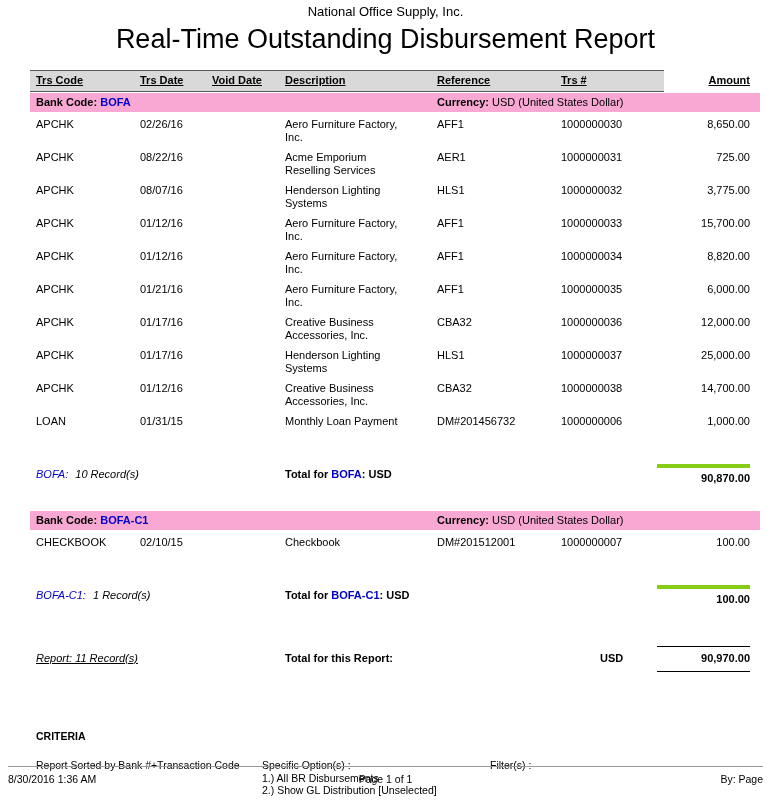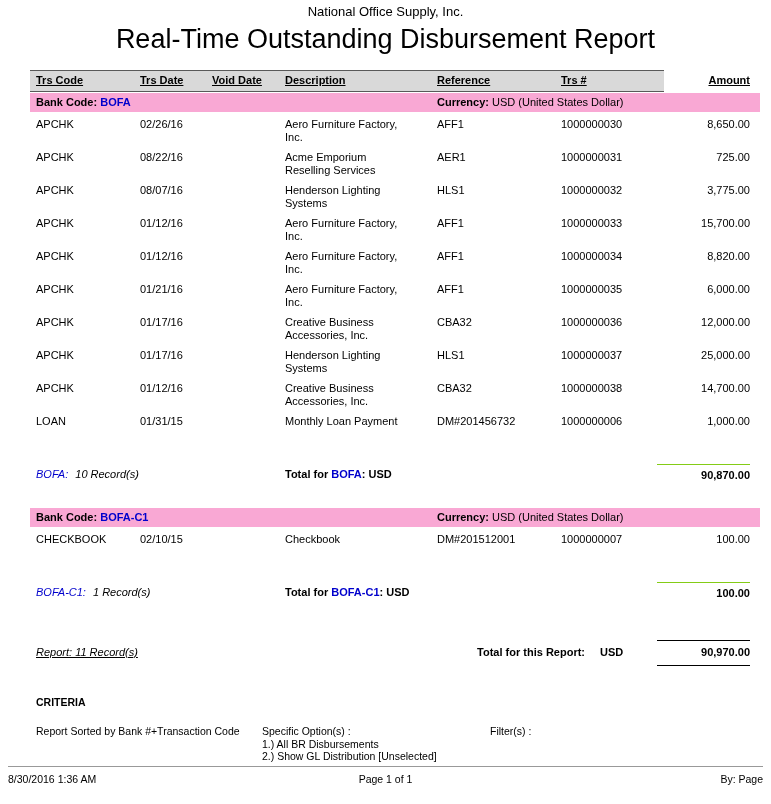--- a/index.html
+++ b/index.html
@@ -13,28 +13,28 @@
   .cell{overflow:hidden;}
   .amt{text-align:right;}
   .data-row{min-height:33px;box-sizing:border-box;padding-top:6px;}
   .desc-inner{max-width:126px;}
   .bank-band{background:#f9a8d4;display:flex;box-sizing:border-box;width:730px;padding:3px 10px 3px 6px;margin-top:1px;}
   .bank-left{flex:0 0 401px;}
   .bank-right{flex:1;}
   .gsum{display:flex;box-sizing:border-box;width:730px;padding:2px 10px 0 6px;margin-top:20px;align-items:flex-start;}
   .gs-left{flex:0 0 249px;padding-top:4px;}
   .gs-label{flex:1;text-align:left;padding-right:8px;padding-top:4px;}
-  .gs-amt{flex:0 0 93px;text-align:right;border-top:1px solid #84cc16;padding-top:4px;font-weight:bold;}
+  .gs-amt{flex:0 0 93px;text-align:right;border-top:4px solid #84cc16;padding-top:4px;font-weight:bold;}
   .group2{margin-top:26px;}
   .rsum{display:flex;box-sizing:border-box;width:730px;padding:0 10px 0 6px;margin-top:40px;align-items:flex-start;}
   .r-left{flex:0 0 249px;padding-top:6px;text-decoration:underline;}
-  .r-label{flex:0 0 300px;text-align:right;font-weight:bold;padding-top:6px;}
+  .r-label{flex:0 0 300px;font-weight:bold;padding-top:6px;}
   .r-usd{flex:0 0 72px;font-weight:bold;padding-left:15px;box-sizing:border-box;padding-top:6px;}
   .r-amt{flex:1;text-align:right;font-weight:bold;border-top:1px solid #000;border-bottom:1px solid #000;padding:5px 0 6px;}
-  .criteria{margin-left:30px;margin-top:30px;}
+  .criteria{margin-left:30px;margin-top:58px;}
   .crit-head{font-weight:bold;font-size:10.5px;padding-left:6px;}
   .crit-row{display:flex;margin-top:16px;padding-left:6px;font-size:10.5px;line-height:12.5px;}
   .crit-sort{flex:0 0 226px;}
   .crit-opts{flex:0 0 228px;}
   .crit-filter{flex:1;}
   .footer{position:absolute;left:8px;right:8px;top:766px;border-top:1px solid #999;display:flex;padding-top:6px;font-size:10.5px;}
   .f-left{flex:1;}
   .f-center{flex:1;text-align:center;}
   .f-right{flex:1;text-align:right;}
   .b{font-weight:bold;}

